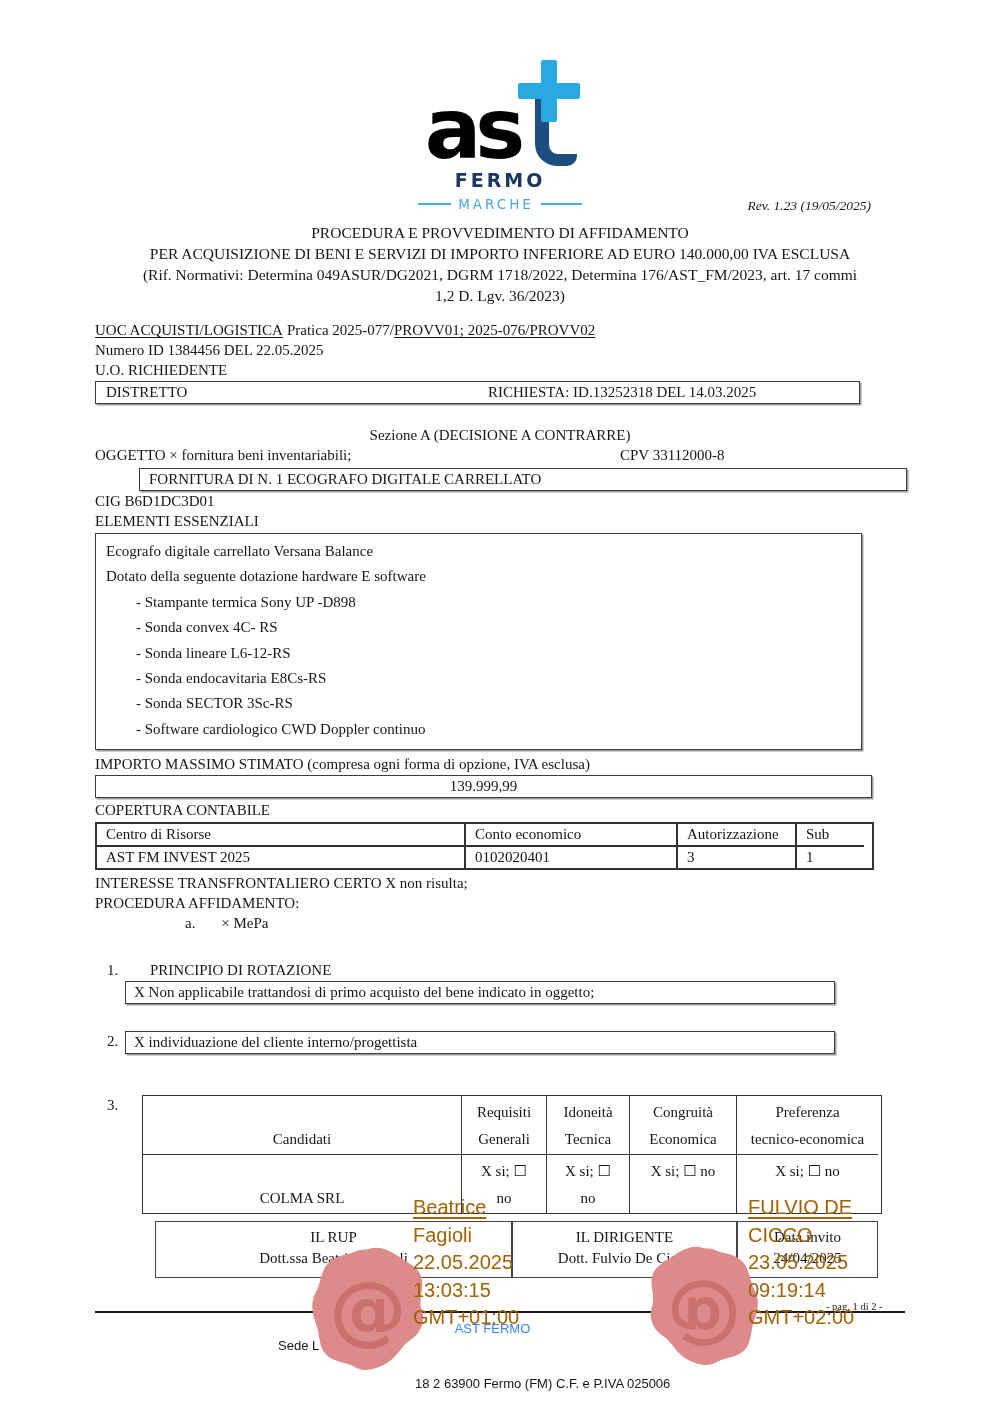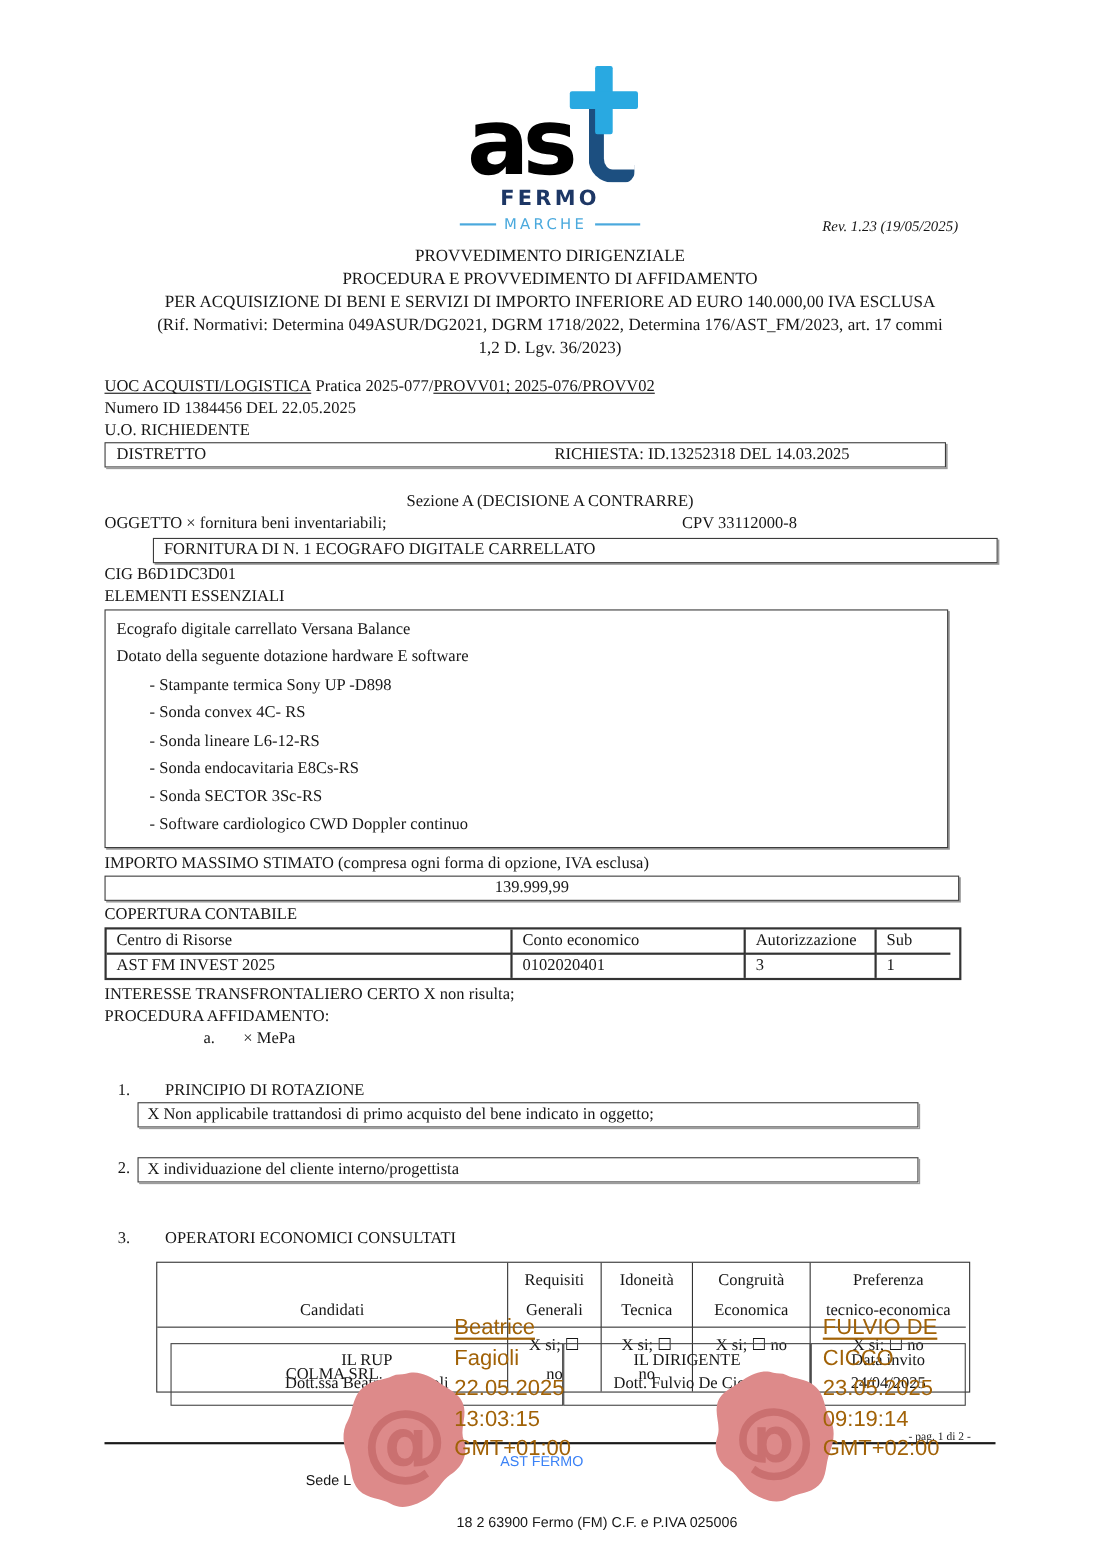--- a/index.html
+++ b/index.html
@@ -28,21 +28,21 @@
   
   .main{position:absolute;left:95px;top:198px;width:810px;font-size:15px;line-height:20px;}
   .rev{text-align:right;padding-right:34px;font-style:italic;font-size:13.5px;line-height:16px;}
   .title-block{margin-top:8px;text-align:center;font-size:15.5px;line-height:21px;}
   .u{text-decoration:underline;text-underline-offset:2px;}
   .uoc-line{margin-top:14px;}
   .uoc-line .mid{margin-left:4px;}
   .docbox{border:1px solid #3c3c3c;box-shadow:1.5px 1.5px 0 #9c9c9c;}
   .dbox{margin-top:1px;position:relative;width:763px;height:21px;line-height:21px;}
   .dbox .left{position:absolute;left:10px;top:0;}
-  .dbox .right{position:absolute;left:392px;top:0;margin-left:16px;}
+  .dbox .right{position:absolute;left:392px;top:0;}
   .sezione{margin-top:21px;text-align:center;}
   .oggetto-row{position:relative;}
   .cpv{position:absolute;left:525px;top:0;}
   .fbox{margin-top:3px;width:757px;height:21px;line-height:21px;padding-left:9px;margin-left:44px;}
   .ebox{margin-top:2px;width:745px;padding:5px 10px 7px;}
   .eline{line-height:25.4px;white-space:pre;}
   .eline.indent{padding-left:30px;}
   .importo-label{margin-top:4px;}
   .vbox{margin-top:1px;width:775px;height:21px;line-height:21px;text-align:center;}
   .copertura-label{margin-top:2px;}
@@ -109,21 +109,20 @@
       <span>MARCHE</span>
       <span class="mline r"></span>
     </div>
   </div>
 
   <div class="main">
 
     <div class="rev">Rev. 1.23 (19/05/2025)</div>
 
     <div class="title-block">
-      <div>PROVVEDIMENTO DIRIGENZIALE</div>
       <div>PROCEDURA E PROVVEDIMENTO DI AFFIDAMENTO</div>
       <div>PER ACQUISIZIONE DI BENI E SERVIZI DI IMPORTO INFERIORE AD EURO 140.000,00 IVA ESCLUSA</div>
       <div>(Rif. Normativi: Determina 049ASUR/DG2021, DGRM 1718/2022, Determina 176/AST_FM/2023, art. 17 commi</div>
       <div>1,2 D. Lgv. 36/2023)</div>
     </div>
 
     <div class="uoc-line">
       <span class="u">UOC ACQUISTI/LOGISTICA</span><span class="mid">Pratica 2025-077/</span><span class="u">PROVV01; 2025-076/PROVV02</span>
     </div>
     <div>Numero ID 1384456 DEL 22.05.2025</div>
@@ -186,21 +185,20 @@
       <div class="docbox secbox">X Non applicabile trattandosi di primo acquisto del bene indicato in oggetto;</div>
     </div>
 
     <div class="numsec">
       <span class="num">2.</span>
       <div class="docbox secbox">X individuazione del cliente interno/progettista</div>
     </div>
 
     <div class="numsec numsec3">
       <span class="num">3.</span>
-      <div class="sectitle">OPERATORI ECONOMICI CONSULTATI</div>
 
       <div class="otable">
         <div class="tcell hrow">
           <div class="cl"></div>
           <div class="cl">Candidati</div>
         </div>
         <div class="tcell hrow">
           <div class="cl">Requisiti</div>
           <div class="cl">Generali</div>
         </div>

